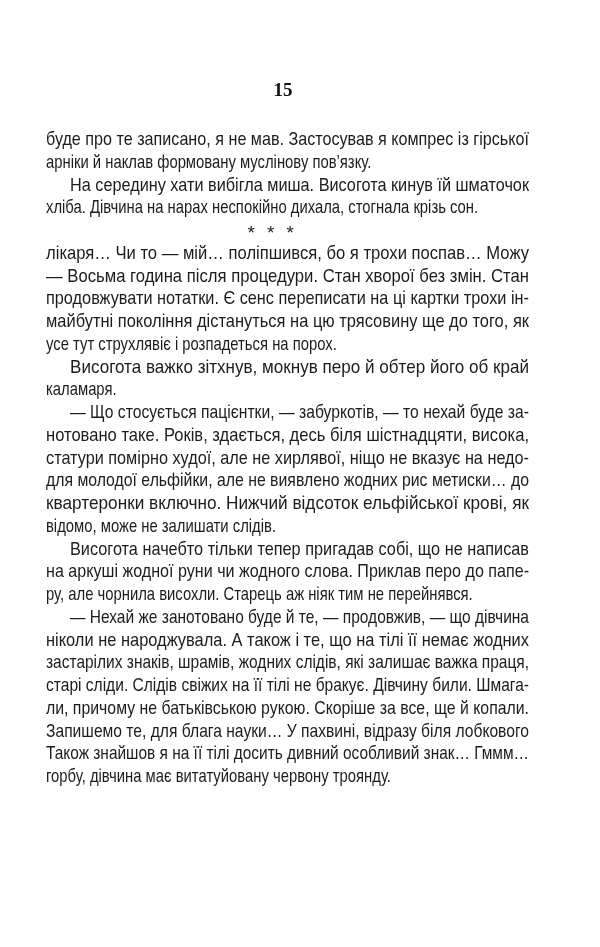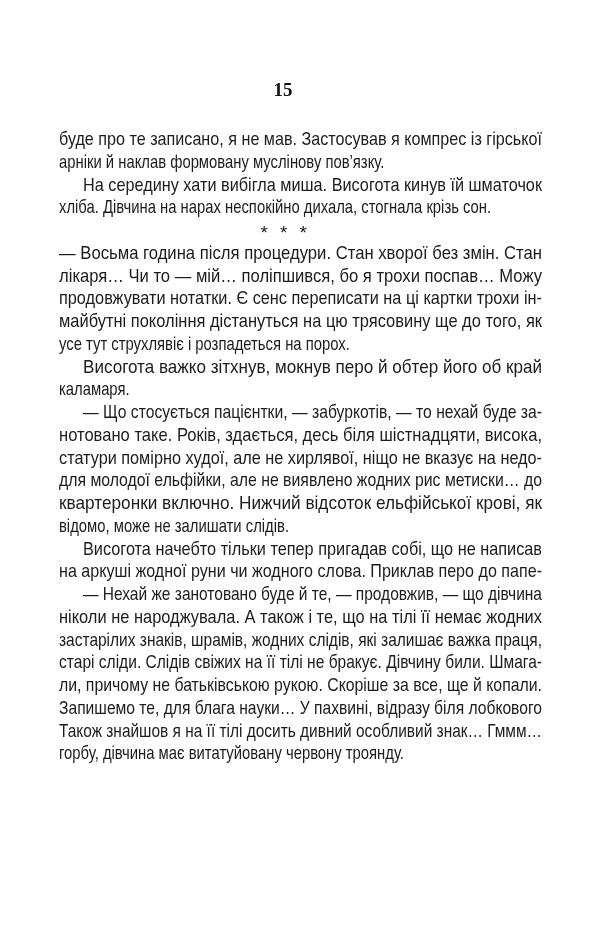--- a/index.html
+++ b/index.html
@@ -24,21 +24,21 @@
     text-align: center;
     font-family: "Liberation Serif", "DejaVu Serif", serif;
     font-weight: bold;
     font-size: 19px;
     line-height: 22px;
     color: #111111;
   }
   .text-block {
     position: absolute;
     top: 128px;
-    left: 59px;
+    left: 46px;
     width: 483px;
     font-size: 19px;
   }
   .row {
     height: 22.75px;
     line-height: 22.75px;
     white-space: nowrap;
     overflow: visible;
   }
   .ln {
@@ -66,35 +66,36 @@
 <body>
 
 <div class="page">
   <div class="page-number">15</div>
   <div class="text-block" id="text-block">
       <div class="row"><span class="ln" style="transform: scaleX(0.849744);">буде про те записано, я не мав. Застосував я компрес із гірської</span></div>
       <div class="row"><span class="ln" style="transform: scaleX(0.78);">арніки й наклав формовану муслінову пов’язку.</span></div>
       <div class="row"><span class="ln ind" style="transform: scaleX(0.85547);">На середину хати вибігла миша. Висогота кинув їй шматочок</span></div>
       <div class="row"><span class="ln" style="transform: scaleX(0.78);">хліба. Дівчина на нарах неспокійно дихала, стогнала крізь сон.</span></div>
       <div class="row sep-row"><span class="sep-inner">* * *</span></div>
+      <div class="row"><span class="ln" style="transform: scaleX(0.873887);">лікаря… Чи то — мій… поліпшився, бо я трохи поспав… Можу</span></div>
       <div class="row"><span class="ln" style="transform: scaleX(0.876812);">— Восьма година після процедури. Стан хворої без змін. Стан</span></div>
-      <div class="row"><span class="ln" style="transform: scaleX(0.873887);">лікаря… Чи то — мій… поліпшився, бо я трохи поспав… Можу</span></div>
       <div class="row"><span class="ln" style="transform: scaleX(0.857);">продовжувати нотатки. Є сенс переписати на ці картки трохи ін-</span></div>
       <div class="row"><span class="ln" style="transform: scaleX(0.866101);">майбутні покоління дістануться на цю трясовину ще до того, як</span></div>
       <div class="row"><span class="ln" style="transform: scaleX(0.78);">усе тут струхлявіє і розпадеться на порох.</span></div>
       <div class="row"><span class="ln ind" style="transform: scaleX(0.898211);">Висогота важко зітхнув, мокнув перо й обтер його об край</span></div>
       <div class="row"><span class="ln" style="transform: scaleX(0.78);">каламаря.</span></div>
       <div class="row"><span class="ln ind" style="transform: scaleX(0.825261);">— Що стосується пацієнтки, — забуркотів, — то нехай буде за-</span></div>
       <div class="row"><span class="ln" style="transform: scaleX(0.872013);">нотовано таке. Років, здається, десь біля шістнадцяти, висока,</span></div>
       <div class="row"><span class="ln" style="transform: scaleX(0.855388);">статури помірно худої, але не хирлявої, ніщо не вказує на недо-</span></div>
       <div class="row"><span class="ln" style="transform: scaleX(0.832131);">для молодої ельфійки, але не виявлено жодних рис метиски… до</span></div>
       <div class="row"><span class="ln" style="transform: scaleX(0.905581);">квартеронки включно. Нижчий відсоток ельфійської крові, як</span></div>
       <div class="row"><span class="ln" style="transform: scaleX(0.78);">відомо, може не залишати слідів.</span></div>
       <div class="row"><span class="ln ind" style="transform: scaleX(0.856668);">Висогота начебто тільки тепер пригадав собі, що не написав</span></div>
       <div class="row"><span class="ln" style="transform: scaleX(0.847067);">на аркуші жодної руни чи жодного слова. Приклав перо до папе-</span></div>
+      <div class="row"><span class="ln" style="transform: scaleX(0.78);">ру, але чорнила висохли. Старець аж ніяк тим не перейнявся.</span></div>
       <div class="row"><span class="ln ind" style="transform: scaleX(0.816068);">— Нехай же занотовано буде й те, — продовжив, — що дівчина</span></div>
       <div class="row"><span class="ln" style="transform: scaleX(0.864333);">ніколи не народжувала. А також і те, що на тілі її немає жодних</span></div>
       <div class="row"><span class="ln" style="transform: scaleX(0.815276);">застарілих знаків, шрамів, жодних слідів, які залишає важка праця,</span></div>
       <div class="row"><span class="ln" style="transform: scaleX(0.818709);">старі сліди. Слідів свіжих на її тілі не бракує. Дівчину били. Шмага-</span></div>
       <div class="row"><span class="ln" style="transform: scaleX(0.833028);">ли, причому не батьківською рукою. Скоріше за все, ще й копали.</span></div>
       <div class="row"><span class="ln" style="transform: scaleX(0.822806);">Запишемо те, для блага науки… У пахвині, відразу біля лобкового</span></div>
       <div class="row"><span class="ln" style="transform: scaleX(0.812597);">Також знайшов я на її тілі досить дивний особливий знак… Гммм…</span></div>
       <div class="row"><span class="ln" style="transform: scaleX(0.78);">горбу, дівчина має витатуйовану червону троянду.</span></div>
     </div>
 </div>

